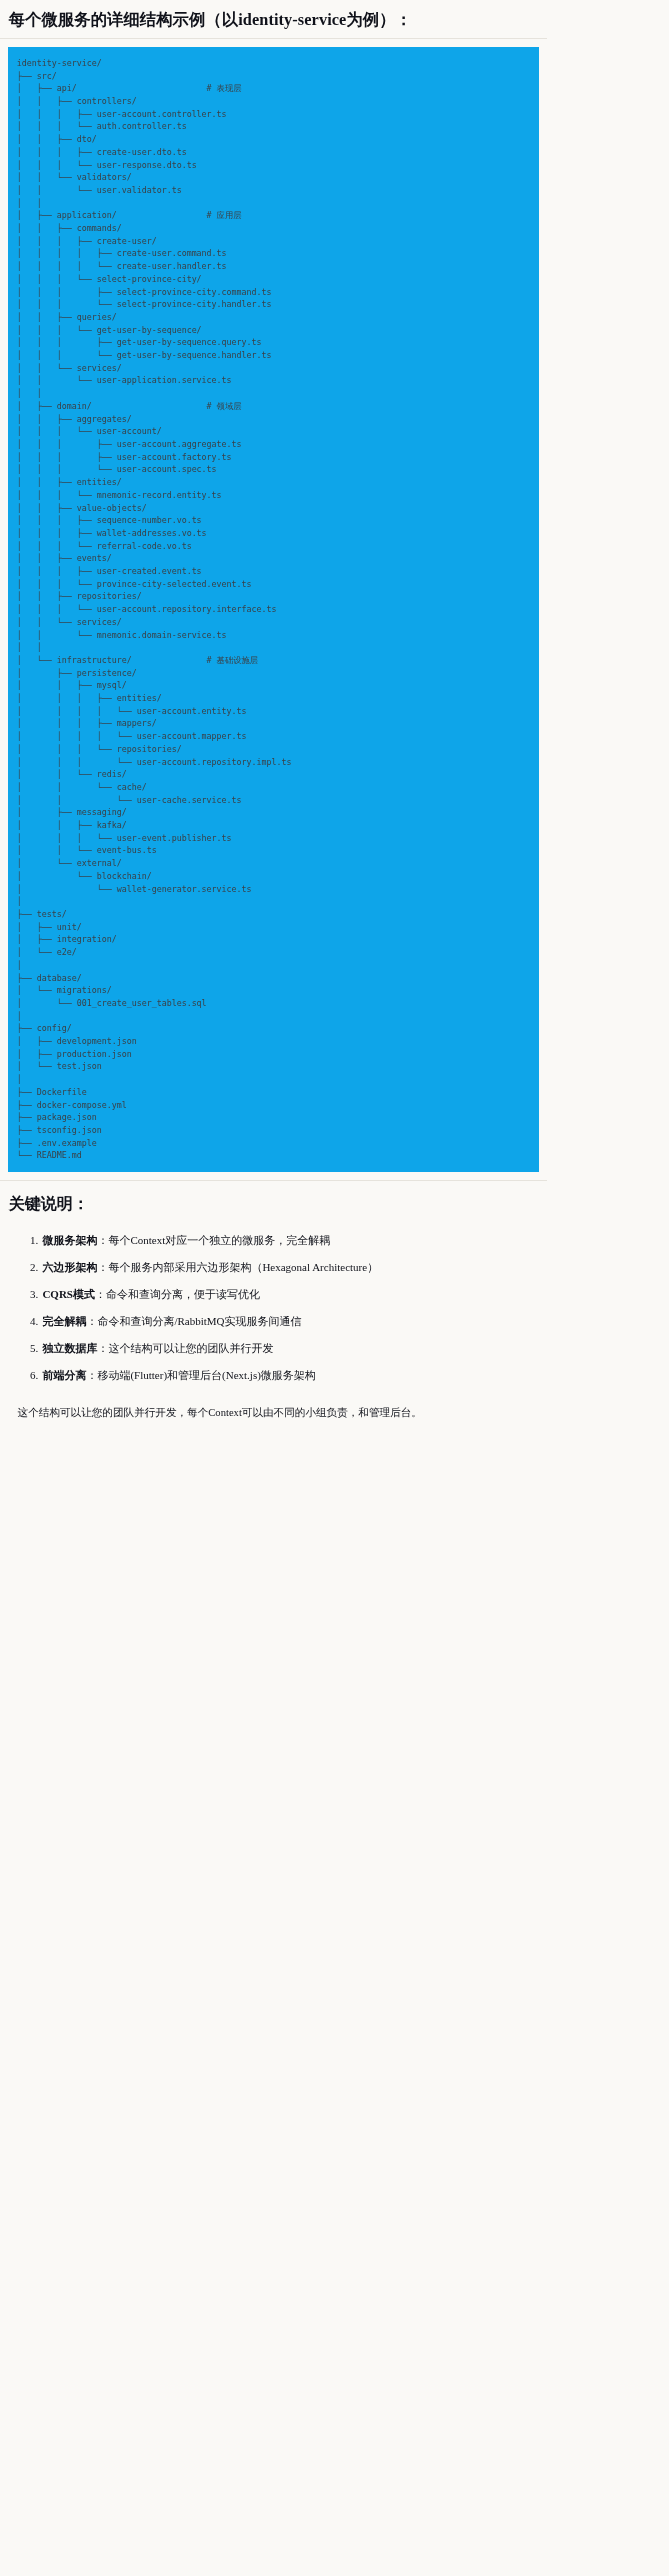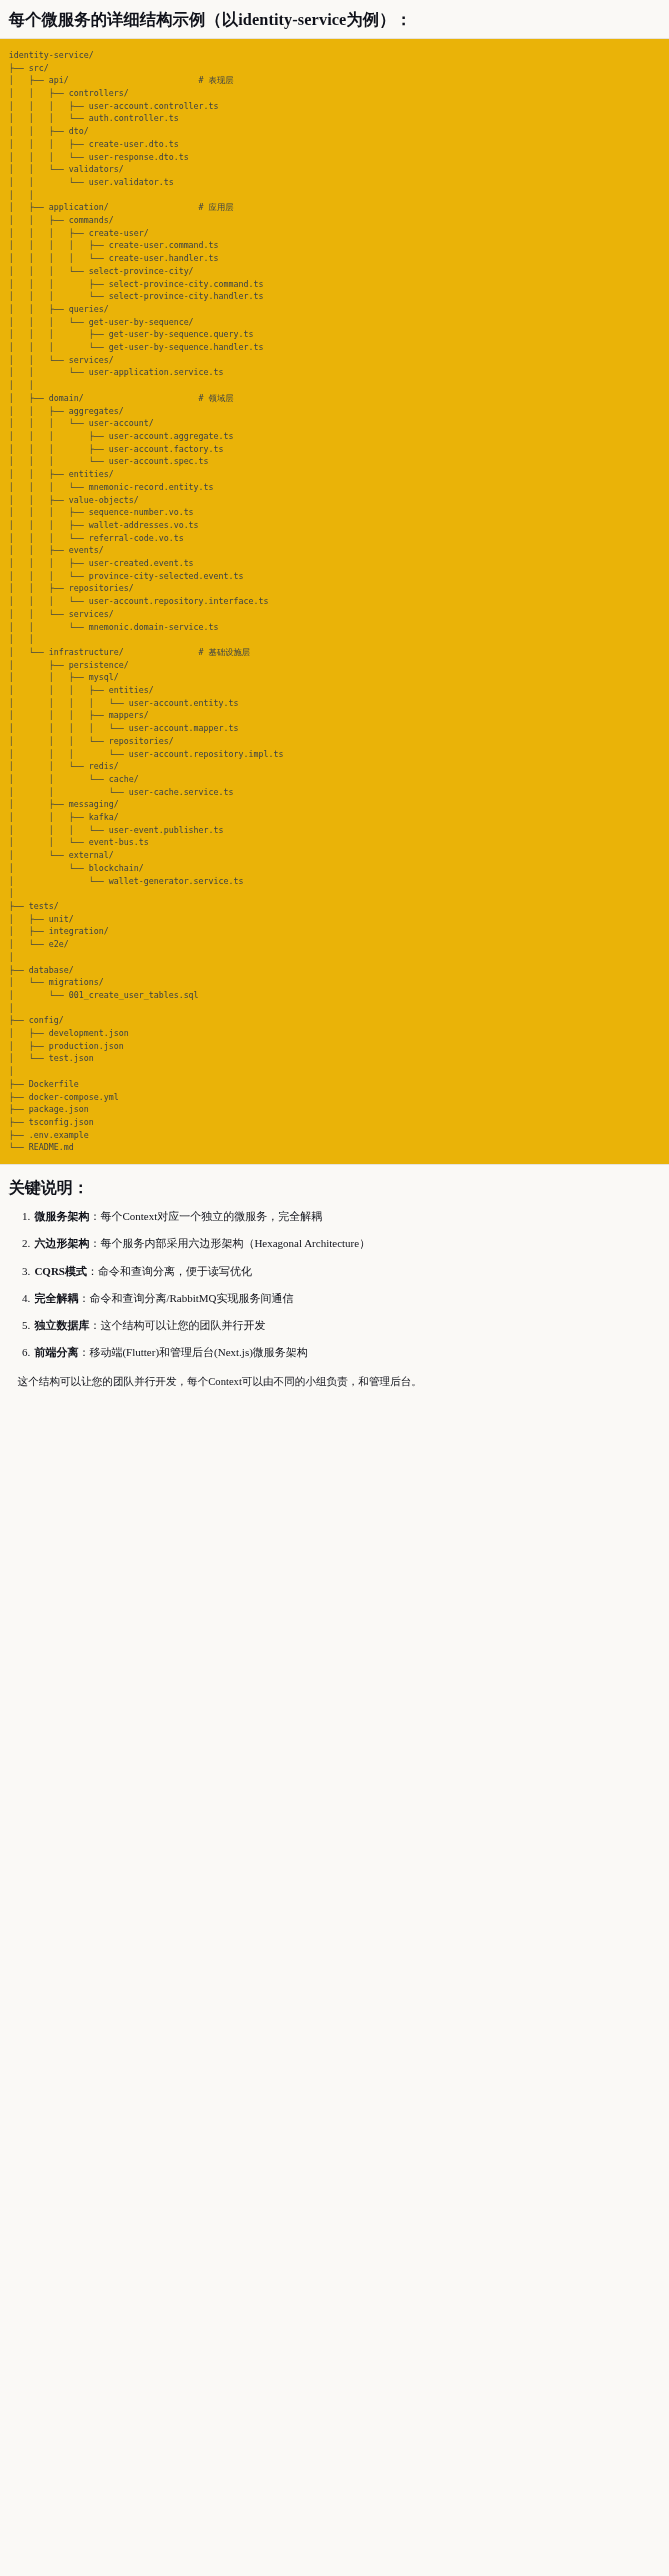--- a/index.html
+++ b/index.html
@@ -3,21 +3,21 @@
 <meta charset="utf-8">
 <style>
   html,body{margin:0;padding:0;}
   body{
     width:669px;
     background:#faf9f6;
     font-family:"Liberation Serif", serif;
     color:#1f2328;
     -webkit-font-smoothing:antialiased;
   }
-  .page{width:669px;box-sizing:border-box;}
+  .page{width:547px;box-sizing:border-box;}
 
   
   .doc-heading{
     font-family:"Liberation Serif", serif;
     font-weight:700;
     font-size:16.3px;
     line-height:1.35;
     color:#10121a;
     padding:8.8px 8.8px 7.5px 8.8px;
     margin:0;
@@ -25,23 +25,23 @@
   }
   .rule{
     height:0.6px;
     background:#e6e3dc;
     border:0;
     margin:0;
   }
 
   
   .codeblock{
-    background:#eab308;
+    background:#0ea5e9;
     padding:10px 8.8px 10px 8.8px;
-    margin:0;
+    margin:8px;
     box-sizing:border-box;
   }
   pre.tree{
     margin:0;
     font-family:"DejaVu Sans Mono","Liberation Mono",monospace;
     font-size:8.3px;
     line-height:12.7px;
     color:#3a4047;
     white-space:pre;
     letter-spacing:0px;
@@ -54,21 +54,21 @@
   }
   .keys-title{
     font-family:"Liberation Serif", serif;
     font-weight:700;
     font-size:16px;
     color:#10121a;
     margin:0 0 8.8px 0;
     line-height:1.4;
   }
   ol.keys{
-    margin:8px;
+    margin:16px;
     padding:0 0 0 16.3px;
     list-style:decimal;
     font-size:11px;
     line-height:1.5;
     color:#10121a;
     font-family:Liberation Serif, serif;
   }
   ol.keys > li{
     margin:0 0 10.6px 0;
     padding-left:1.3px;

